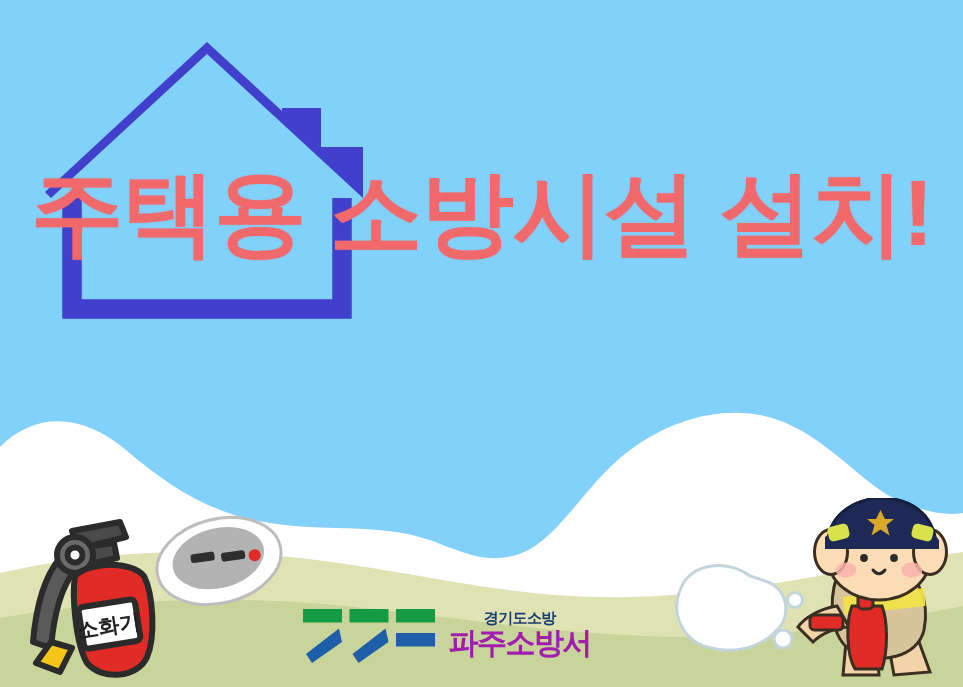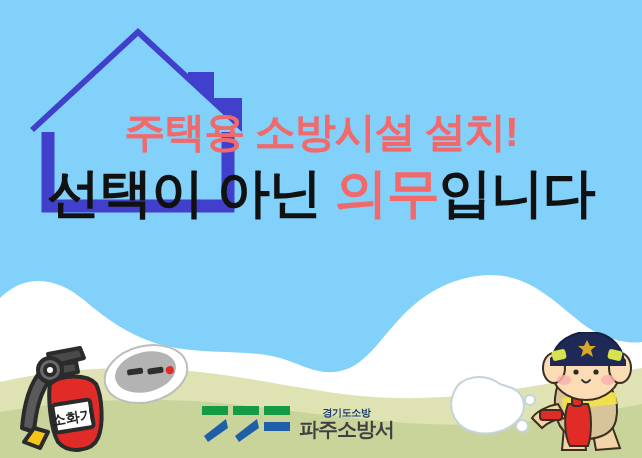--- a/index.html
+++ b/index.html
@@ -52,21 +52,21 @@
   .headline {
     position: absolute;
     left: 0;
     top: 112px;
     width: 642px;
     text-align: center;
     line-height: 1.0;
     z-index: 6;
   }
   .line1 {
-    font-size: 41px;
+    font-size: 62px;
     font-weight: bold;
     color: #f2696c;
     letter-spacing: -1px;
     white-space: nowrap;
     text-shadow: 0 0 1px rgba(242,105,108,0.45);
   }
   .line2 {
     margin-top: 13px;
     font-size: 53px;
     font-weight: bold;
@@ -119,21 +119,21 @@
   .logo-sub {
     font-size: 10px;
     font-weight: bold;
     color: #1b3d6e;
     letter-spacing: -0.4px;
     line-height: 1.1;
   }
   .logo-main {
     font-size: 20px;
     font-weight: bold;
-    color: #404040;
+    color: #a21caf;
     letter-spacing: -1px;
     line-height: 1.1;
   }
 </style>
 </head>
 <body>
 
 <div id="poster">
 
   <div class="sky"></div>
@@ -156,21 +156,20 @@
   </svg>
 
   <svg class="house" viewBox="0 0 230 190">
     <path d="M6,108 L110,12 L214,108 L214,74 L186,74 L186,48
              L160,48 L160,50 L110,4 L2,104 Z" fill="#4040cc"></path>
     <path d="M20,108 L20,182 L200,182 L200,108" fill="none" stroke="#4040cc" stroke-width="13"></path>
   </svg>
 
   <div class="headline">
     <div class="line1">주택용 소방시설 설치!</div>
-    <div class="line2"><span>선택이 아닌 </span><span class="accent">의무</span><span>입니다</span></div>
   </div>
 
   <svg class="extinguisher-prop" viewBox="0 0 104 122">
     <g stroke="#2b2b2b" stroke-width="4" stroke-linejoin="round" stroke-linecap="round">
       <path d="M34,40 C24,52 18,72 16,96 L28,100 C30,76 36,58 44,48 Z" fill="#5a5a5a"></path>
       <path d="M28,96 L18,110 L34,116 L42,100 Z" fill="#f5c518"></path>
       <path d="M42,22 L74,16 L78,26 L46,34 Z" fill="#4a4a4a"></path>
       <path d="M40,34 L70,30 L72,40 L44,46 Z" fill="#4a4a4a"></path>
       <circle cx="44" cy="38" r="12" fill="#6a6a6a"></circle>
       <circle cx="44" cy="38" r="5" fill="#ffffff"></circle>

